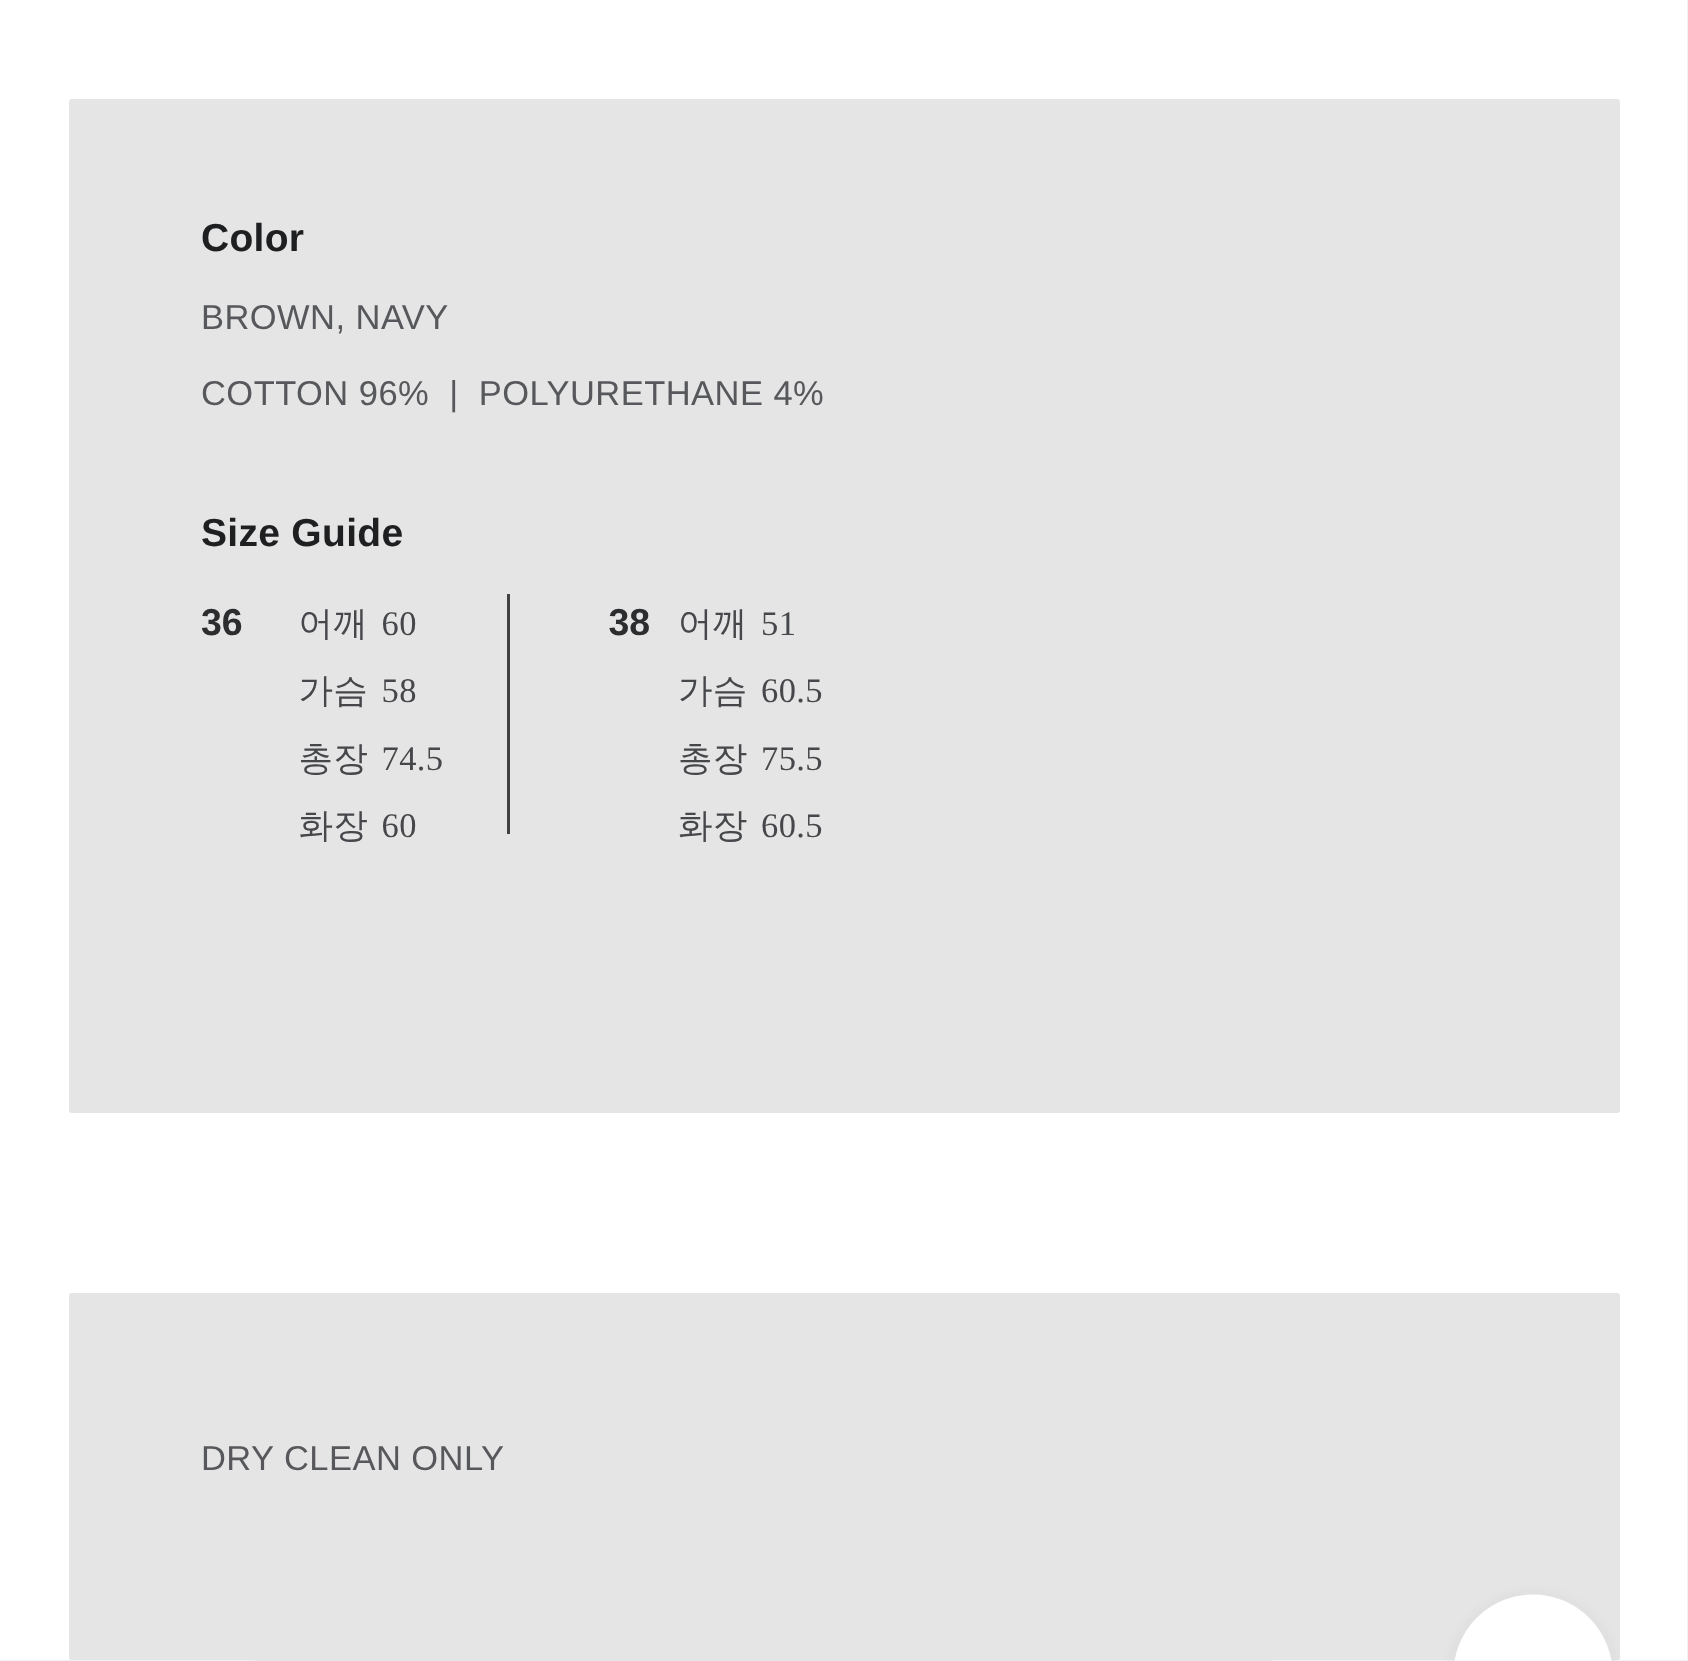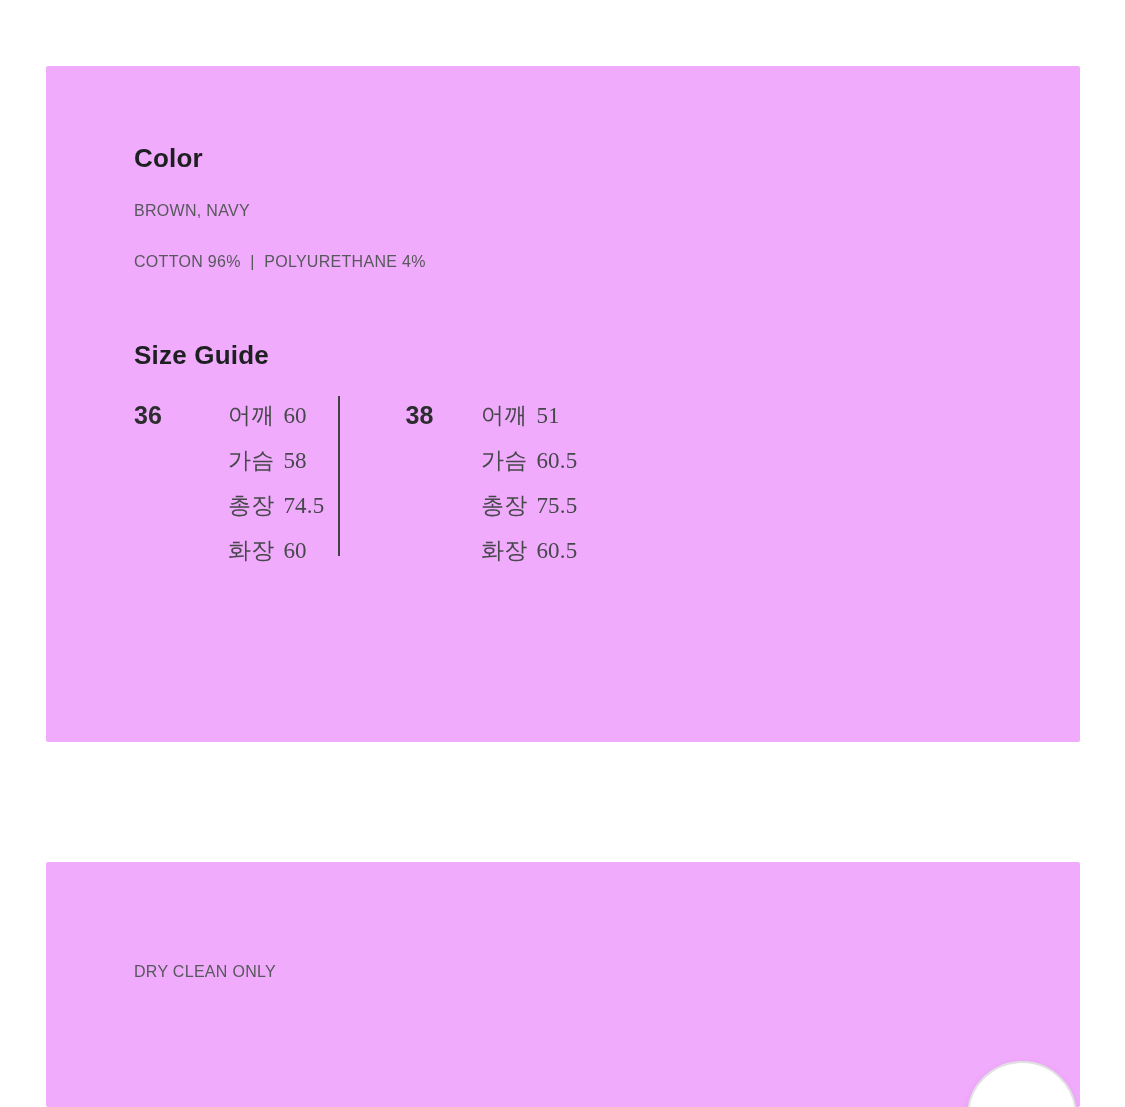--- a/index.html
+++ b/index.html
@@ -11,21 +11,21 @@
     width: 1125px;
     height: 1107px;
     background: #ffffff;
     overflow: hidden;
     font-family: "Liberation Sans", "DejaVu Sans", sans-serif;
   }
   .card {
     position: absolute;
     left: 46px;
     width: 1034px;
-    background: #f0abfc;
+    background: #e5e5e5;
     border-radius: 2px;
     box-sizing: border-box;
   }
   #card-info {
     top: 66px;
     height: 676px;
     padding: 75px 45px 0 88px;
   }
   #card-care {
     top: 862px;
@@ -35,39 +35,38 @@
   .section-title {
     margin: 0;
     font-size: 26px;
     line-height: 34px;
     font-weight: 700;
     color: #1e1f21;
     letter-spacing: 0.2px;
   }
   .section-value {
     margin: 21px 0 0 0;
-    font-size: 16px;
+    font-size: 23px;
     line-height: 30px;
     font-weight: 400;
     color: #57585b;
     letter-spacing: 0.3px;
     white-space: pre-wrap;
   }
   .mt-section {
     margin-top: 61px;
   }
   .size-guide {
     display: flex;
     align-items: flex-start;
     margin-top: 21px;
   }
   .size-block {
     display: flex;
     align-items: flex-start;
-    gap: 29px;
   }
   .size-block.first {
     width: 204px;
   }
   .size-block.second {
     margin-left: 47px;
     text-align: center;
   }
   .size-num {
     width: 65px;

